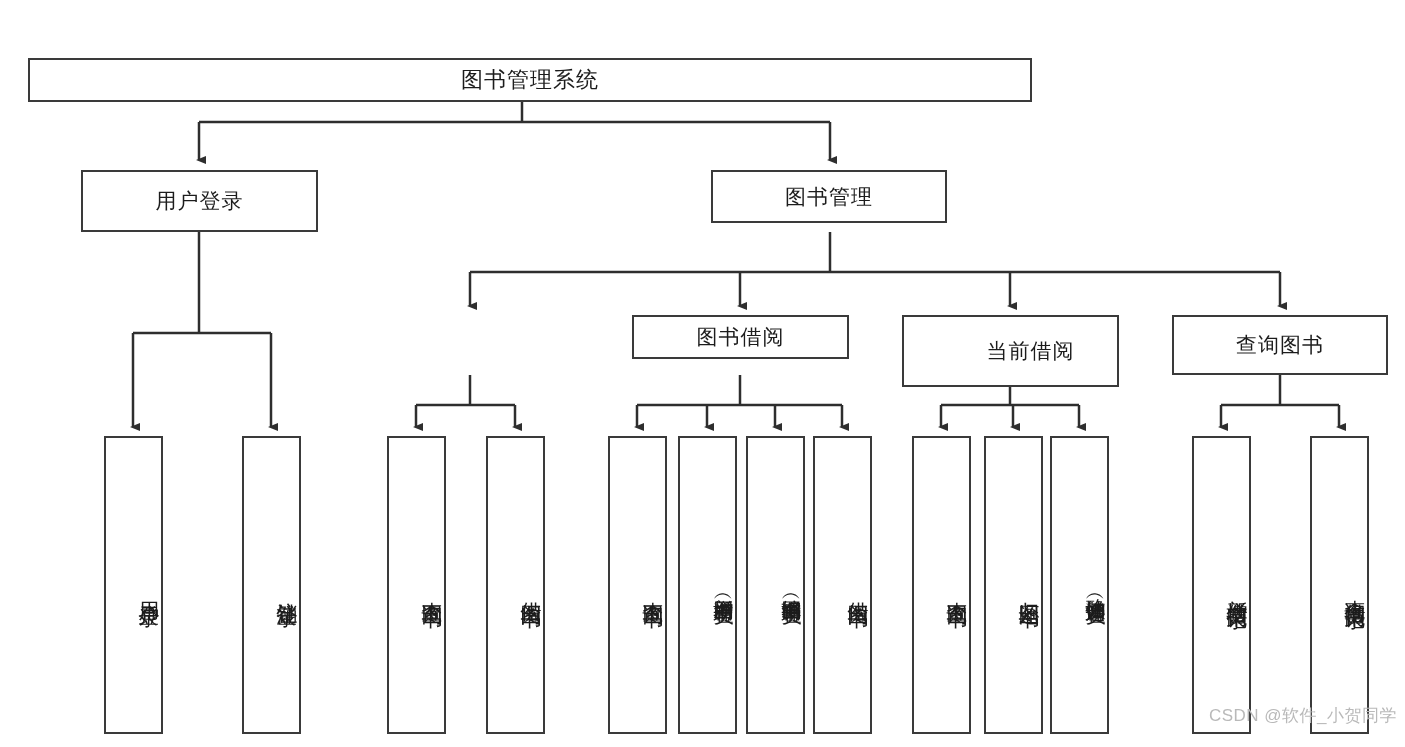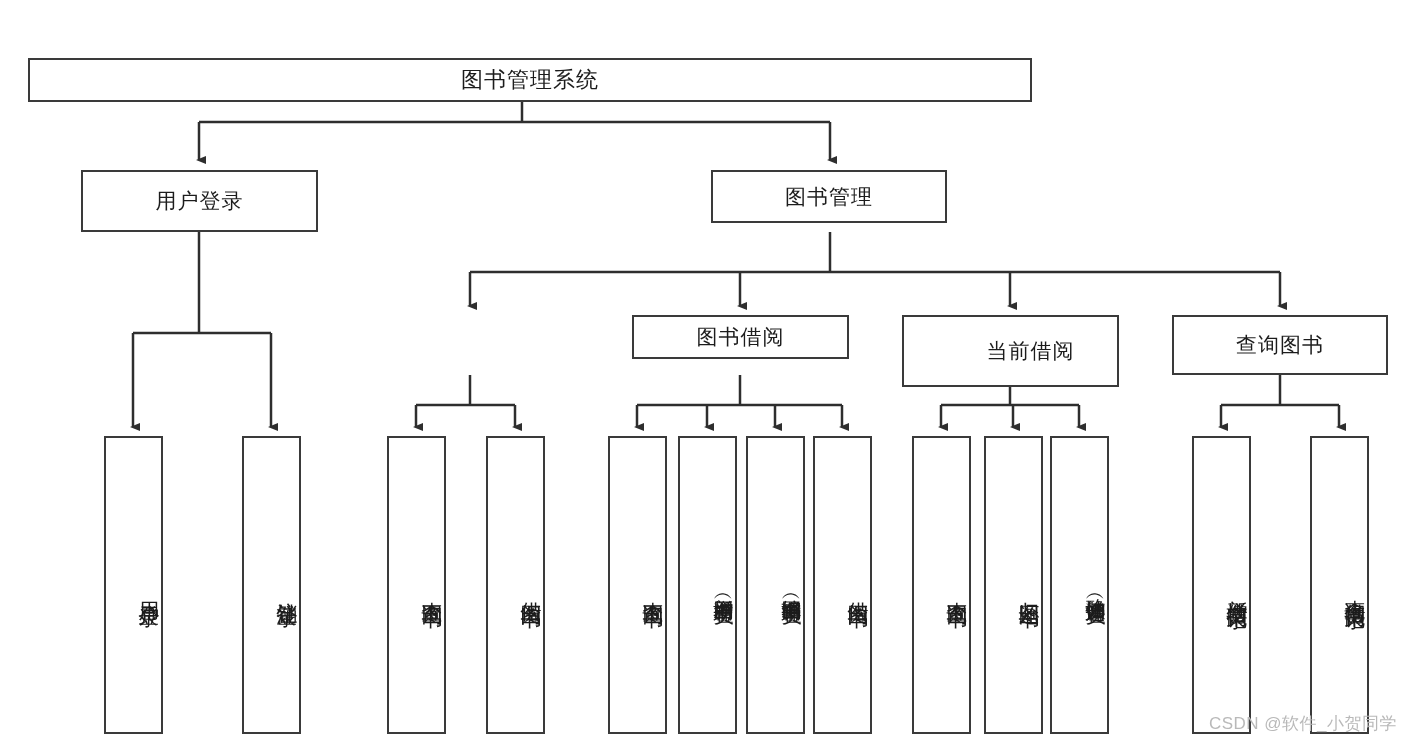--- a/index.html
+++ b/index.html
@@ -56,21 +56,21 @@
     overflow: hidden;
   }
   .node-v.tall-text {
     padding-top: 4px;
     font-size: 20px;
     letter-spacing: 1px;
   }
   .watermark {
     position: absolute;
     right: 8px;
-    bottom: 12px;
+    bottom: 20px;
     font-size: 17px;
     color: #b9b9b9;
     letter-spacing: 0.5px;
     white-space: nowrap;
   }
 </style>
 </head>
 <body>
 
 <div id="canvas">

